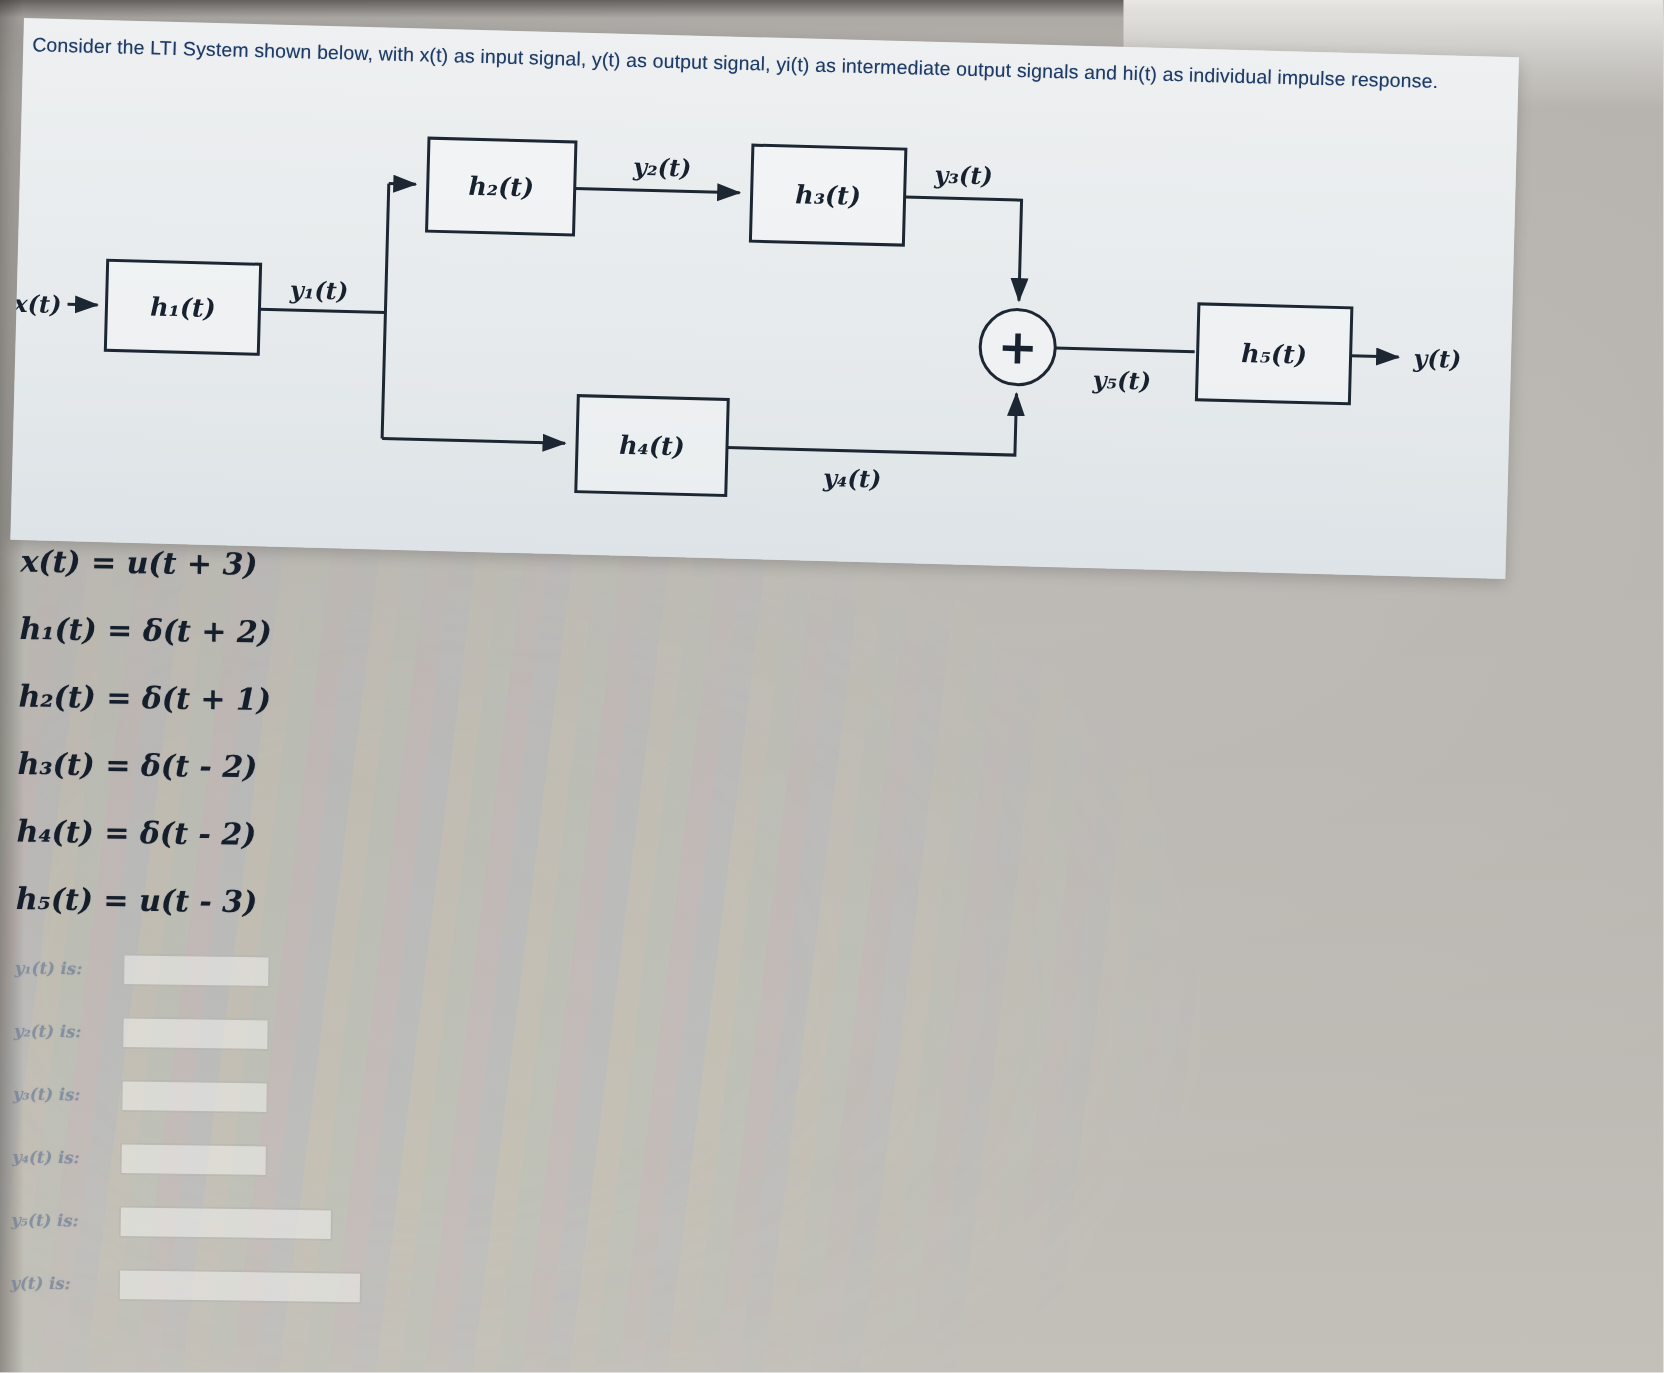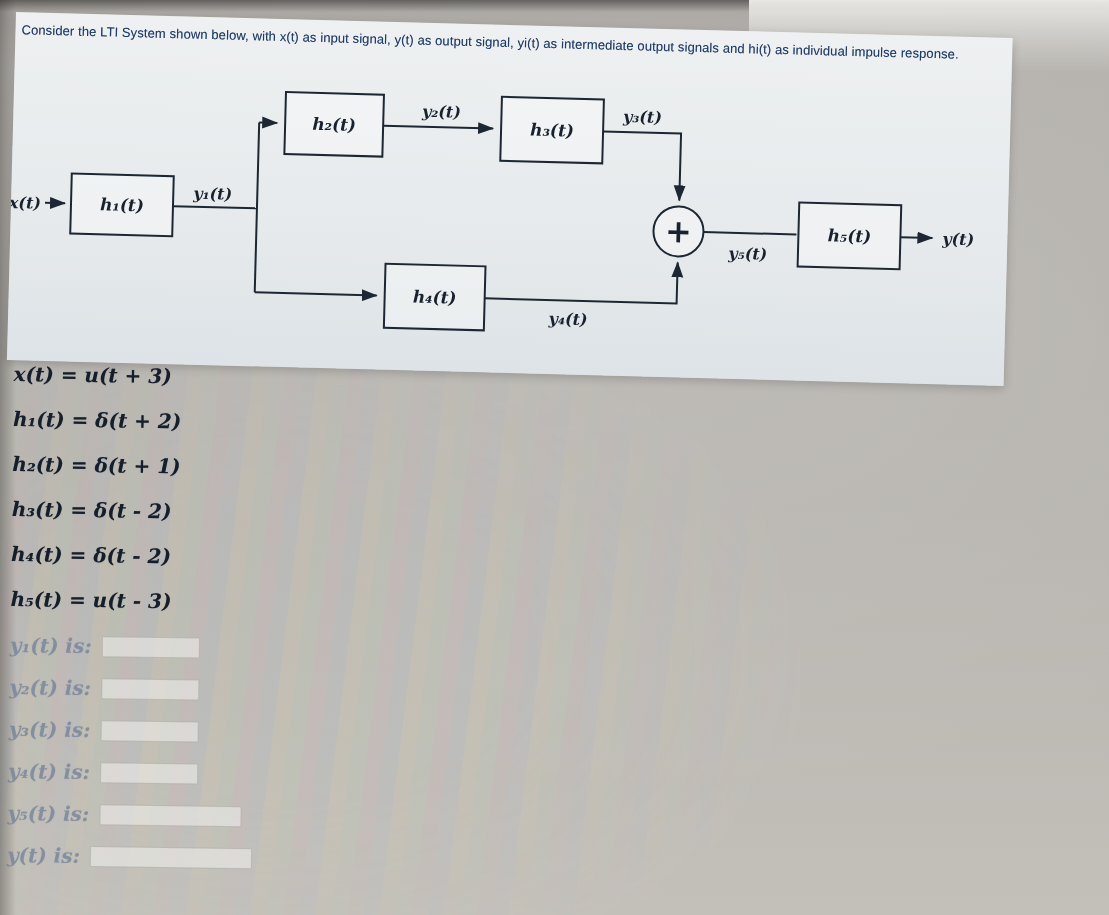--- a/index.html
+++ b/index.html
@@ -44,21 +44,21 @@
 
   .lower{position:absolute;left:14px;top:352px;transform:rotate(0.8deg);transform-origin:0 0;}
   .equations .eq{
     height:45px;line-height:45px;
     font-style:italic;font-weight:bold;font-size:20px;color:#151e2b;
     text-shadow:0 0 .7px rgba(21,30,43,.35);
   }
   .answers{margin-top:2px;}
   .answer-row{height:42px;display:flex;align-items:center;}
   .answer-label{
-    font-style:italic;font-weight:bold;font-size:20px;
+    font-style:italic;font-weight:bold;font-size:11px;
     color:rgba(110,126,152,0.62);min-width:62px;
     text-shadow:0 0 1px rgba(110,126,152,.3);
   }
   .answer-input{
     margin-left:10px;height:19px;border-radius:1px;
     background:rgba(246,246,244,0.5);
     border:1px solid rgba(160,160,154,0.55);
     font:14px "Liberation Sans",sans-serif;color:#333;outline:none;padding:0 4px;
   }
   .w-sm{width:88px;}

